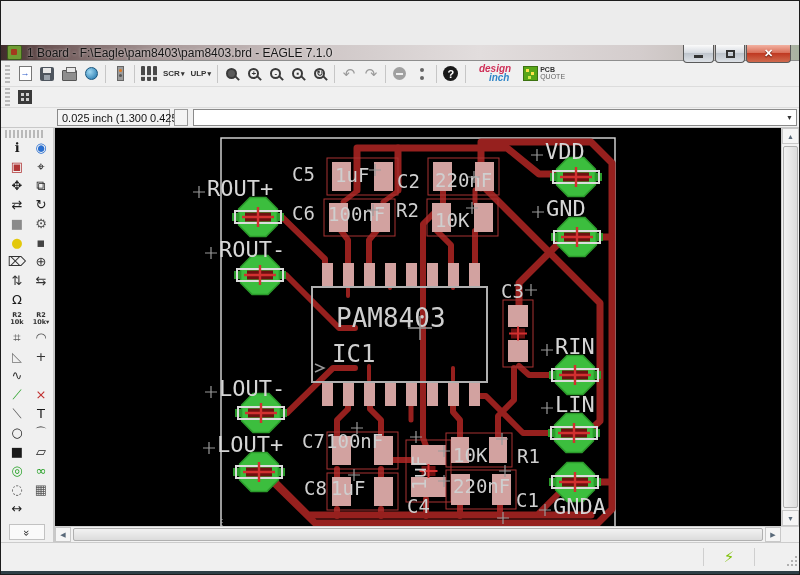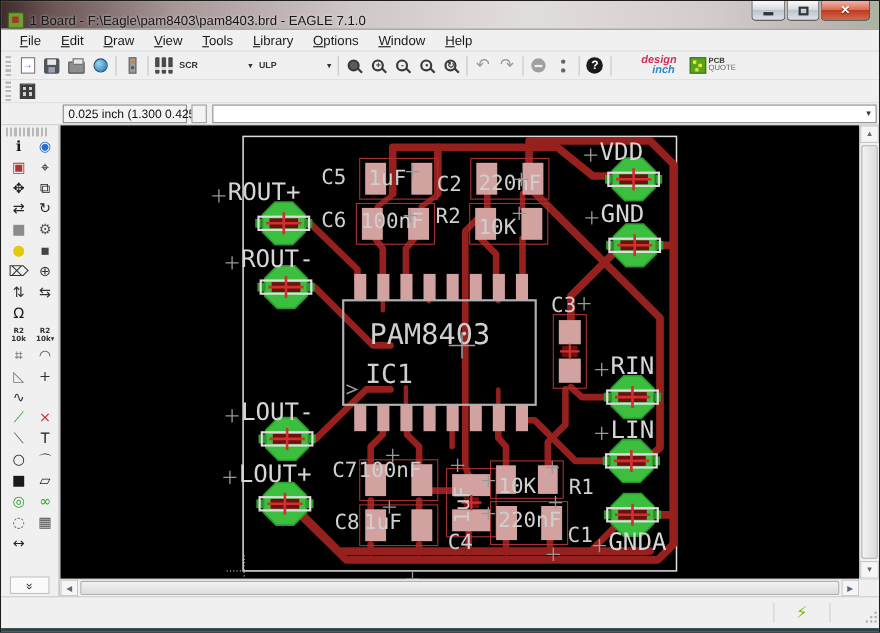--- a/index.html
+++ b/index.html
@@ -2,23 +2,23 @@
 <html><head>
 <meta charset="utf-8">
 <style>
   * { margin:0; padding:0; box-sizing:border-box; }
   html,body { width:800px; height:575px; overflow:hidden; background:#3a3a3a;
               font-family:"Liberation Sans", sans-serif; }
   .window { width:800px; height:575px; border:1px solid #1c1c1c; display:flex; flex-direction:column;
             background:#ececec; }
 
   
-  .titlebar { height:26px; position:relative; display:flex; align-items:flex-end;
+  .titlebar { height:16px; position:relative; display:flex; align-items:center;
      background:linear-gradient(90deg,#402c2c 0%,#6d5656 6%,#a89898 20%,#cfc7c7 40%,#e2dddd 60%,#d4cdcd 80%,#b9b3ad 96%,#a8b3a0 100%);
-     border-bottom:1px solid #8e8e8e; }
+     border-bottom:1px solid #8e8e8e;margin-top:44px; }
   .app-icon { width:15px; height:15px; margin:0 5px 0 6px; background:#6f9c34; border:1px solid #3c5c1c;
      border-radius:2px; position:relative; flex:0 0 auto; }
   .app-icon::after { content:""; position:absolute; left:3px; top:3px; width:6px; height:6px;
      background:#a33a1e; border-radius:1px; }
   .title-text { font-size:12px; color:#161616; text-shadow:0 0 3px #ffffffaa; white-space:nowrap; }
   .winbtns { position:absolute; right:8px; top:0; display:flex; }
   .winbtn { height:18px; border:1px solid #5a5a5a; border-top:none; border-radius:0 0 4px 4px;
      background:linear-gradient(#fbfbfb,#d7dbe1 45%,#bfc5cd 50%,#dde1e6); margin-left:1px;
      display:flex; align-items:center; justify-content:center; }
   .btn-min { width:31px; } .btn-max { width:30px; } 
@@ -48,36 +48,36 @@
   .i-printer { width:15px; height:11px; background:#8e8e8e; border:1px solid #555; border-radius:1px; position:relative; margin-top:3px; }
   .i-printer::before { content:""; position:absolute; left:3px; top:-4px; width:8px; height:4px; background:#e8e8e8; border:1px solid #666; }
   .i-cam { width:13px; height:13px; border-radius:50%; border:1px solid #19567e;
      background:radial-gradient(circle at 35% 35%, #9fd8f2, #1a6fa8); }
   .i-traffic { width:7px; height:15px; background:#9c9c9c; border:1px solid #666; position:relative; }
   .i-traffic::after { content:""; position:absolute; left:1.5px; top:2px; width:3px; height:3px; border-radius:50%;
      background:#e07820; box-shadow:0 5px 0 #555; }
   .i-books { width:16px; height:15px; display:flex; gap:2px; }
   .i-books i { width:4px; height:15px; background:#4a4a4a; border-radius:1px;
      background:linear-gradient(#4a4a4a 60%, #d8d8d8 60%, #d8d8d8 75%, #4a4a4a 75%); }
-  .txtbtn { font-size:8px; font-weight:bold; color:#333; display:flex; align-items:center;gap:45px; }
+  .txtbtn { font-size:8px; font-weight:bold; color:#333; display:flex; align-items:center; }
   .caret { font-size:7px; margin-left:1px; color:#333; }
   .mag { width:11px; height:11px; border:2px solid #3a3a3a; border-radius:50%; position:relative;
      display:flex; align-items:center; justify-content:center; font-size:8px; font-weight:bold; color:#333; }
   .mag::after { content:""; position:absolute; width:6px; height:2px; background:#3a3a3a;
      right:-5px; bottom:-2px; transform:rotate(45deg); }
   .mag-fill { background:#5a5a5a; color:#fff; }
   .arr { font-size:15px; color:#9a9a9a; line-height:1; }
   .i-stop { width:13px; height:13px; border-radius:50%; background:#a0a0a0; position:relative; }
   .i-stop::after { content:""; position:absolute; left:3px; top:5.5px; width:7px; height:2px; background:#f0f0f0; }
   .i-go { width:6px; height:14px; position:relative; }
   .i-go::after { content:""; position:absolute; left:1px; top:1px; width:4px; height:4px; border-radius:50%;
      background:#666; box-shadow:0 8px 0 #666; }
   .i-help { width:15px; height:15px; border-radius:50%; background:#1a1a1a; color:#fff;
      font-size:11px; font-weight:bold; display:flex; align-items:center; justify-content:center; }
-  .logo-dl { line-height:0.85; margin-left:24px; }
+  .logo-dl { line-height:0.85; margin-left:10px; }
   .dl-top { font-size:10px; font-weight:bold; color:#cf3058; font-style:italic; }
   .dl-bot { font-size:10px; font-weight:bold; color:#2f86c8; font-style:italic; margin-left:10px; }
   .logo-pq { display:flex; align-items:center; margin-left:12px; }
   .pq-ico { width:15px; height:15px; background:#58a618; border:1px solid #3c7210; position:relative; }
   .pq-ico::after { content:""; position:absolute; left:2px; top:2px; width:3px; height:3px; background:#ffe24a;
      box-shadow:5px 3px 0 #ffe24a, 2px 7px 0 #cfe84a; }
   .pq-txt { line-height:0.9; margin-left:2px; }
   .pq-top { font-size:7px; font-weight:bold; color:#333; }
   .pq-bot { font-size:7px; color:#666; }
 
@@ -152,31 +152,20 @@
         </div>
       <div class="winbtn btn-max">
           <div class="glyph-max"></div>
         </div>
       <div class="winbtn btn-close">
           <div class="glyph-close">✕</div>
         </div>
     </div>
   </div>
 
-  <div class="menubar" id="menubar">
-      <span class="menu-item">File</span>
-      <span class="menu-item">Edit</span>
-      <span class="menu-item">Draw</span>
-      <span class="menu-item">View</span>
-      <span class="menu-item">Tools</span>
-      <span class="menu-item">Library</span>
-      <span class="menu-item">Options</span>
-      <span class="menu-item">Window</span>
-      <span class="menu-item">Help</span>
-    </div>
 
   <div class="toolbar">
     <div class="grip"></div>
     <div class="tbtn">
         <div class="i-sheet"></div>
       </div>
     <div class="tbtn">
         <div class="i-floppy"></div>
       </div>
     <div class="tbtn">

